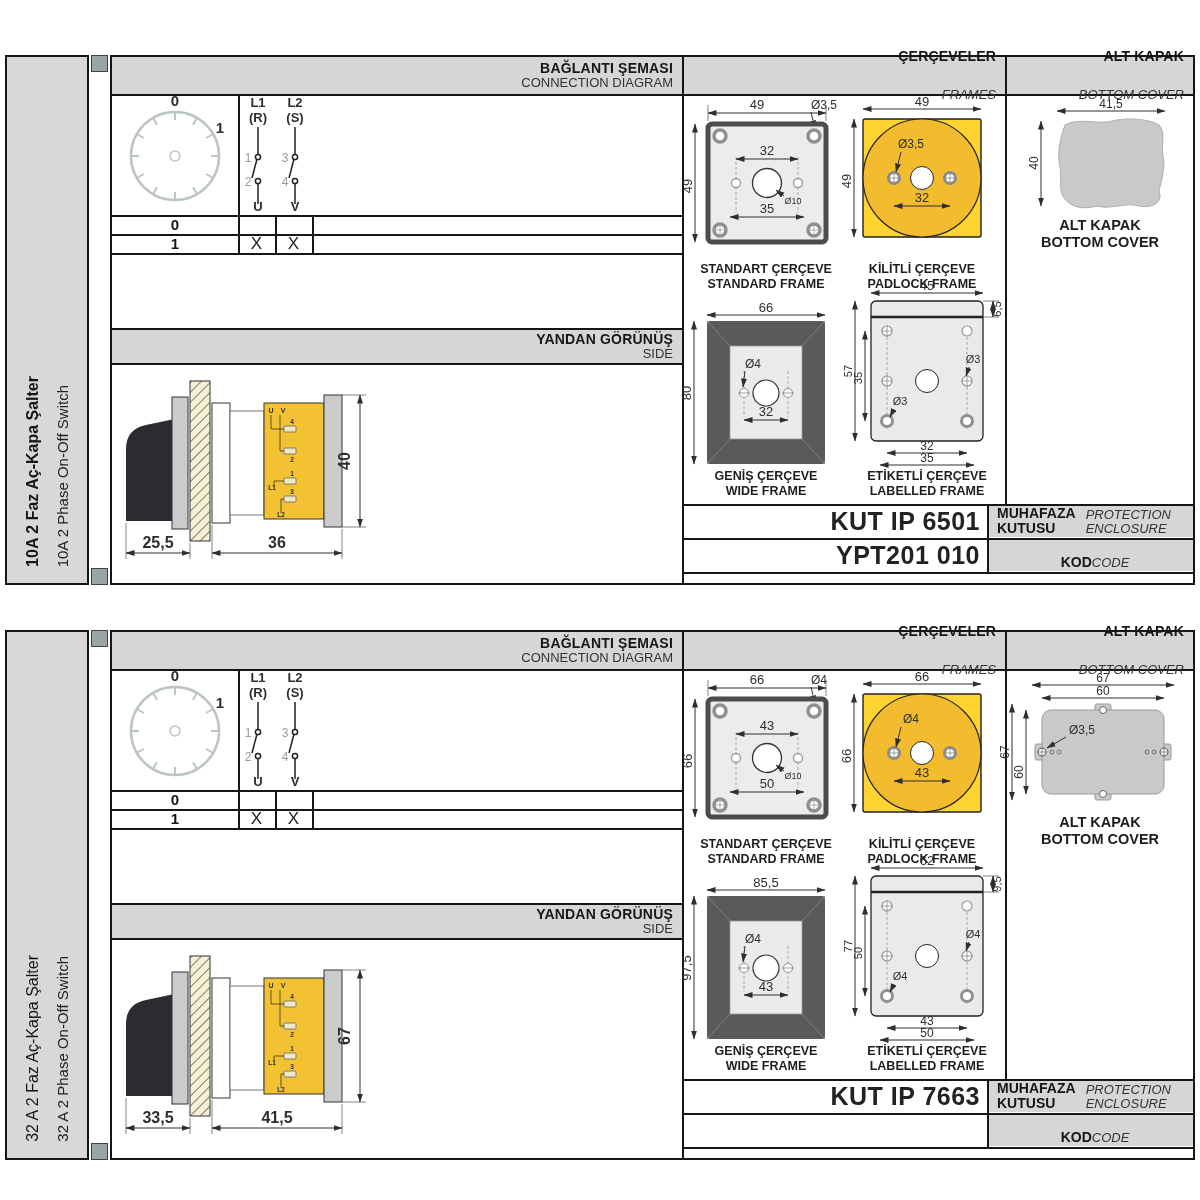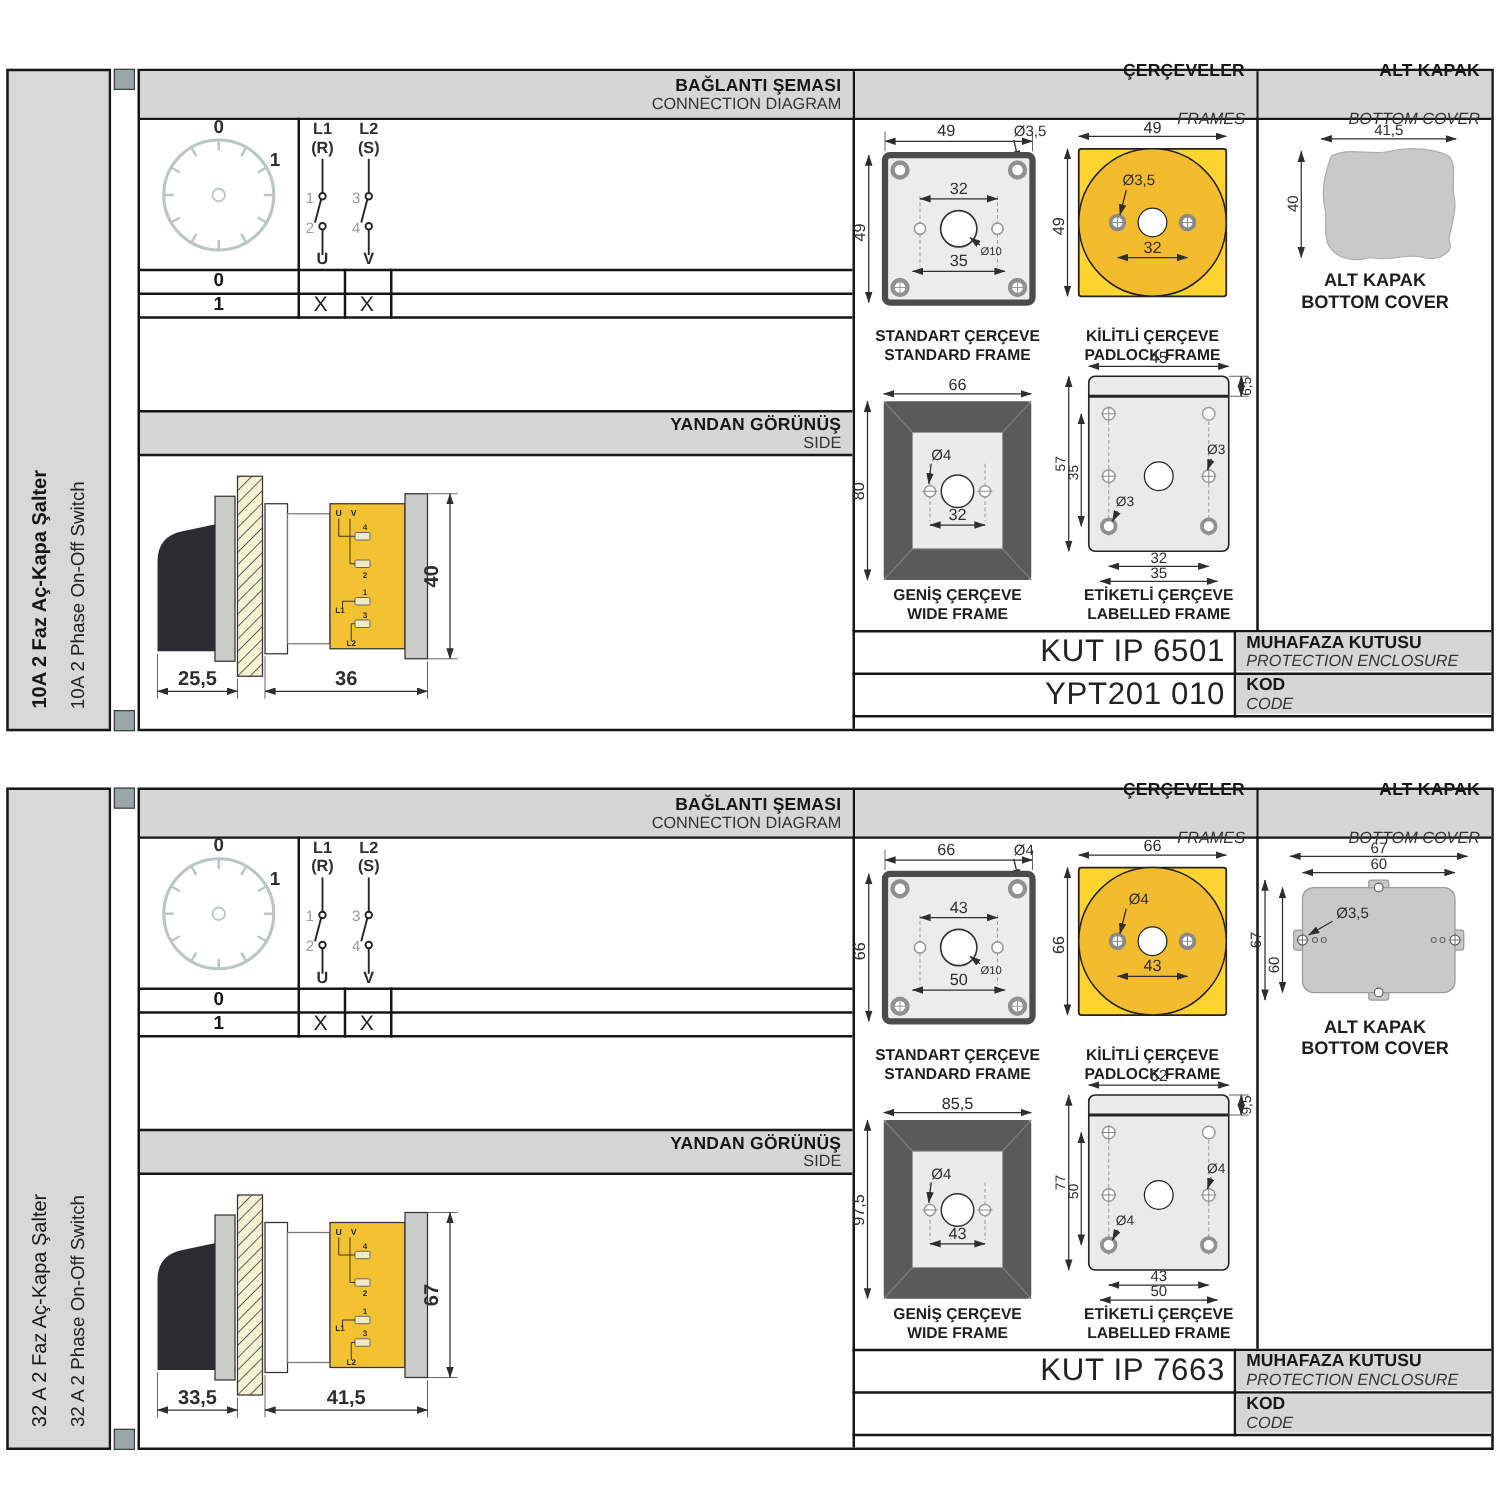--- a/index.html
+++ b/index.html
@@ -21,23 +21,23 @@
        align-items:flex-end;padding-right:9px;box-sizing:border-box;}
   .hdr .t{font-weight:bold;font-size:14px;letter-spacing:.2px;color:#161616;line-height:1.15;}
   .hdr .s{font-size:13px;color:#333;line-height:1.15;}
   .it{font-style:italic;margin-top:24px;}
   .cap{position:absolute;text-align:center;font-weight:bold;font-size:12.5px;line-height:1.2;color:#1d1d1d;}
   .capL{font-size:14.5px;}
   .rowlbl{position:absolute;display:flex;align-items:center;justify-content:center;
           font-weight:bold;font-size:15px;}
   .xmark{position:absolute;display:flex;align-items:center;justify-content:center;font-size:17px;color:#222;}
   .code{position:absolute;display:flex;align-items:center;justify-content:flex-end;
-        font-size:25px;letter-spacing:.5px;color:#222;}
-  .glab{position:absolute;background:#d6d6d6;display:flex;flex-direction:column;justify-content:center;
-        padding-left:8px;box-sizing:border-box;}
+        font-size:25px;letter-spacing:.5px;color:#222;font-weight:bold;}
+  .glab{position:absolute;background:#d6d6d6;display:flex;flex-direction:row;justify-content:center;
+        padding-left:8px;box-sizing:border-box;align-items:flex-end;}
   .glab .t{font-weight:bold;font-size:14px;line-height:1.12;}
   .glab .s{font-size:13px;font-style:italic;color:#333;line-height:1.12;}
   svg{position:absolute;overflow:visible;}
   svg text{font-family:"Liberation Sans",sans-serif;fill:#2e2e2e;}
   .mid{text-anchor:middle;}
   .t13{font-size:13px;} .t12{font-size:12px;} .t11{font-size:11px;} .t9{font-size:9px;}
   .bd{font-weight:bold;} .t16{font-size:16px;font-weight:bold;}
   .t15{font-size:15px;font-weight:bold;}
   .dl{stroke:#2e2e2e;stroke-width:1;}
   .xl{stroke:#666;stroke-width:.8;}

